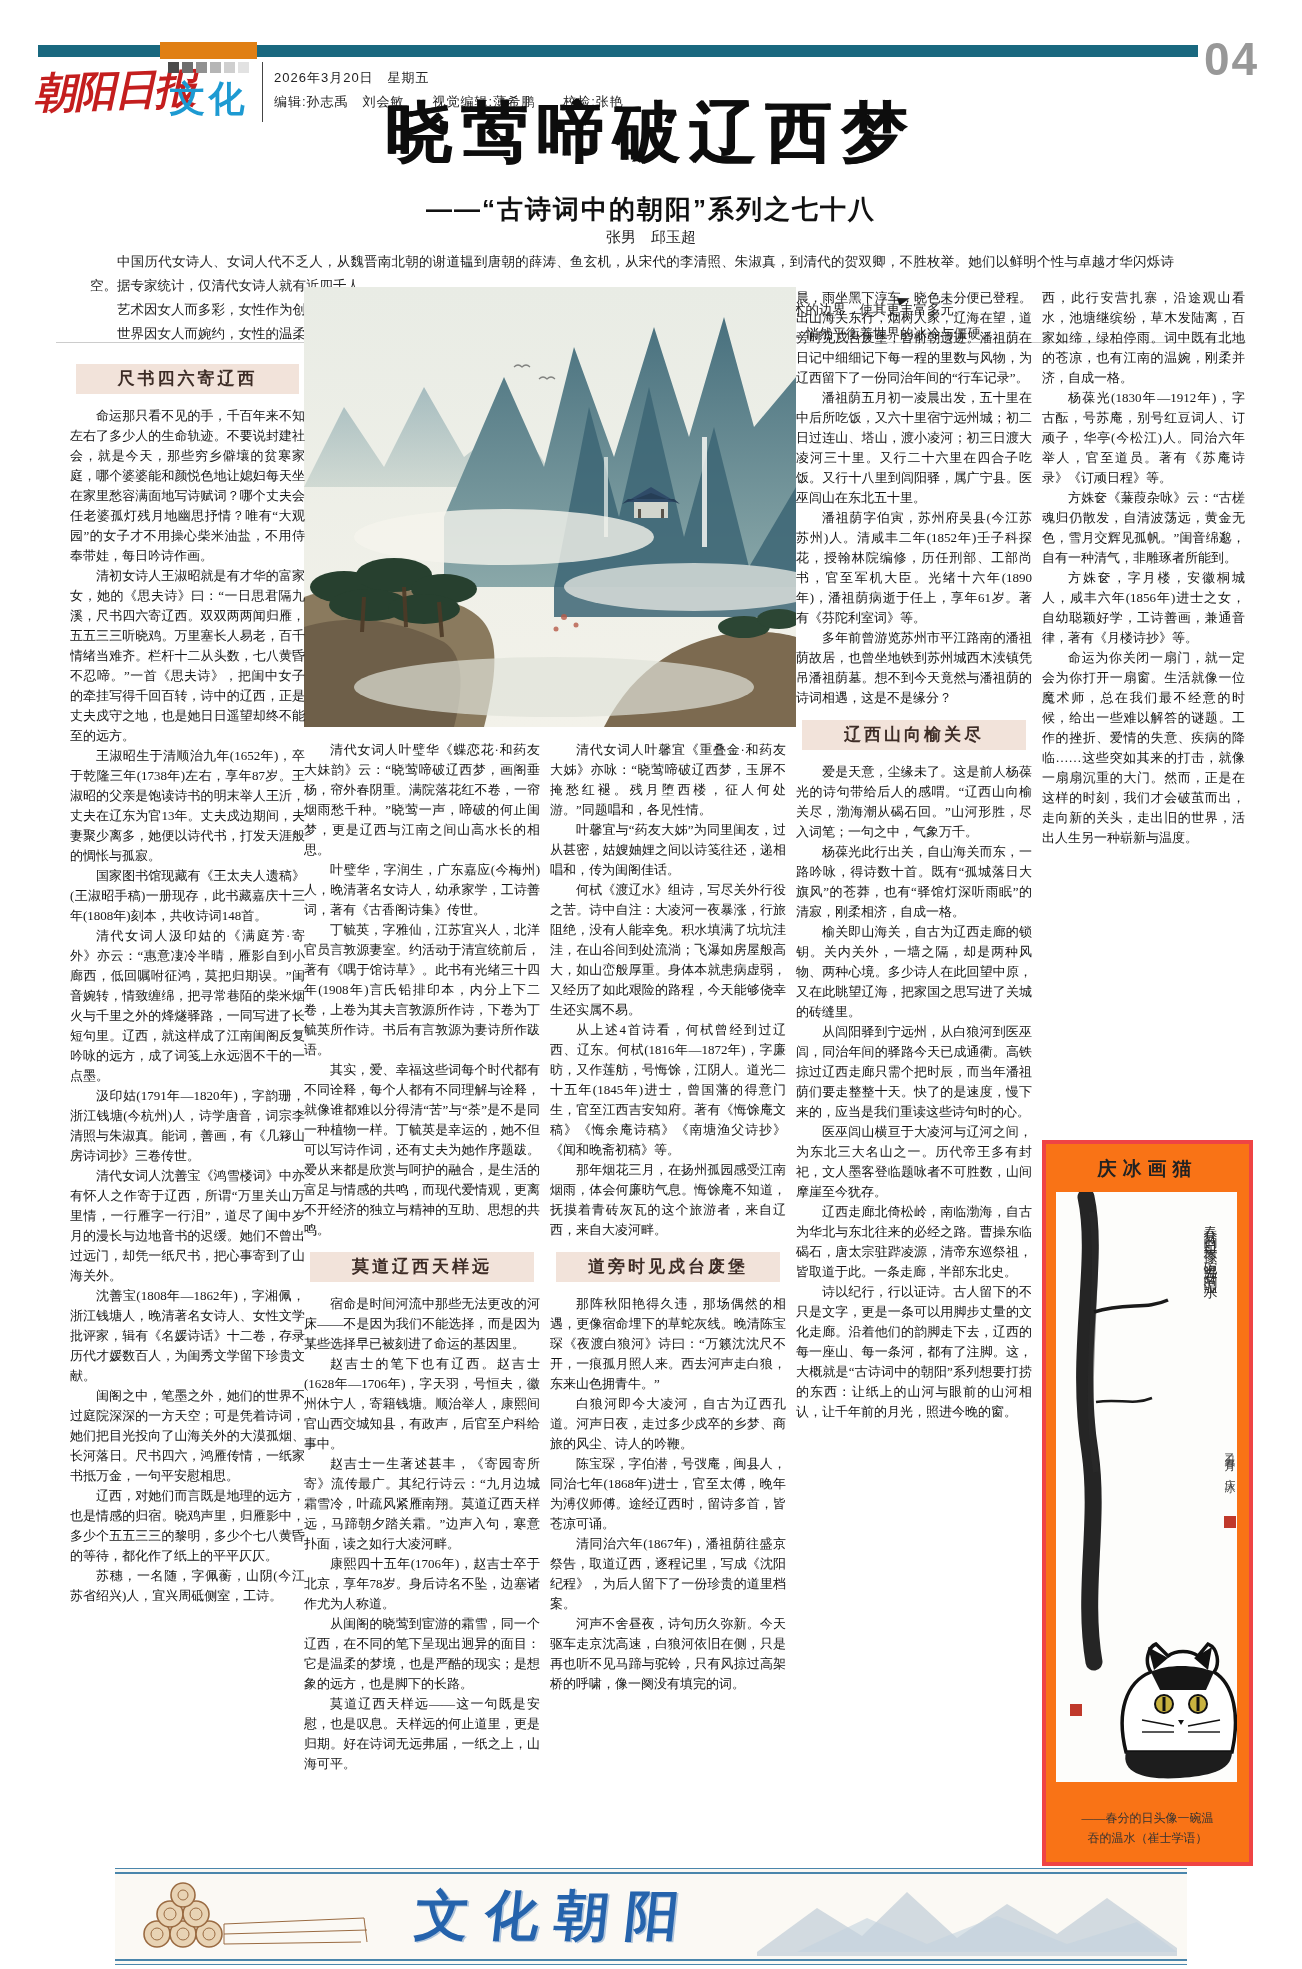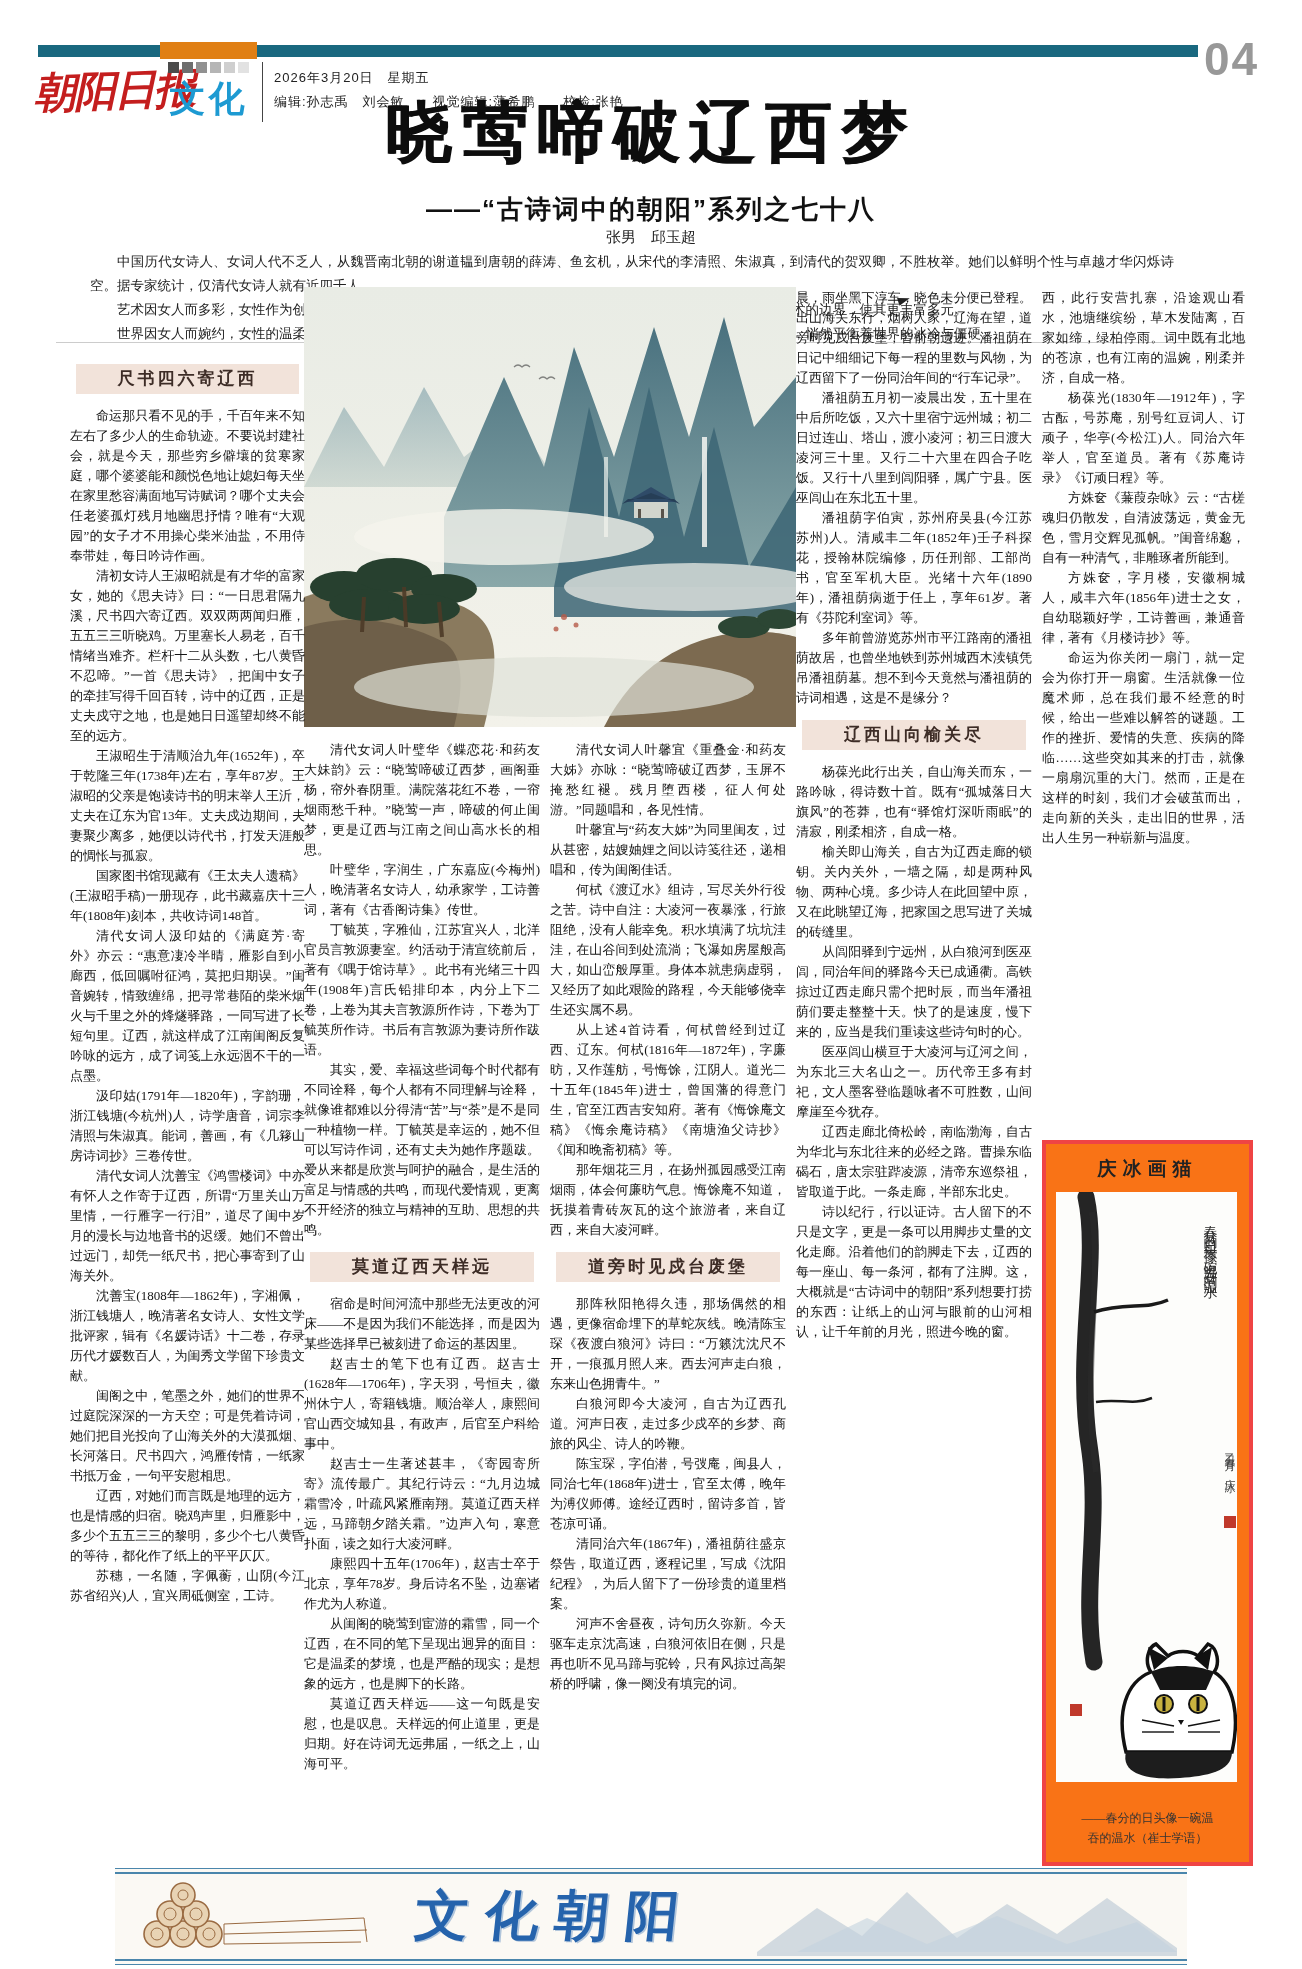--- a/index.html
+++ b/index.html
@@ -223,20 +223,21 @@
       <p class="para">陈宝琛，字伯潜，号弢庵，闽县人，同治七年(1868年)进士，官至太傅，晚年为溥仪师傅。途经辽西时，留诗多首，皆苍凉可诵。</p>
       <p class="para">清同治六年(1867年)，潘祖荫往盛京祭告，取道辽西，逐程记里，写成《沈阳纪程》，为后人留下了一份珍贵的道里档案。</p>
       <p class="para">河声不舍昼夜，诗句历久弥新。今天驱车走京沈高速，白狼河依旧在侧，只是再也听不见马蹄与驼铃，只有风掠过高架桥的呼啸，像一阕没有填完的词。</p>
     </div>
   <div id="col4" class="col">
       <p class="para cont">晨，雨坐黑下淳车，晓色未分便已登程。出山海关东行，烟树人家，辽海在望，道旁时见戍台废堡，皆前朝遗迹。潘祖荫在日记中细细记下每一程的里数与风物，为辽西留下了一份同治年间的“行车记录”。</p>
       <p class="para">潘祖荫五月初一凌晨出发，五十里在中后所吃饭，又六十里宿宁远州城；初二日过连山、塔山，渡小凌河；初三日渡大凌河三十里。又行二十六里在四合子吃饭。又行十八里到闾阳驿，属广宁县。医巫闾山在东北五十里。</p>
       <p class="para">潘祖荫字伯寅，苏州府吴县(今江苏苏州)人。清咸丰二年(1852年)壬子科探花，授翰林院编修，历任刑部、工部尚书，官至军机大臣。光绪十六年(1890年)，潘祖荫病逝于任上，享年61岁。著有《芬陀利室词》等。</p>
       <p class="para">多年前曾游览苏州市平江路南的潘祖荫故居，也曾坐地铁到苏州城西木渎镇凭吊潘祖荫墓。想不到今天竟然与潘祖荫的诗词相遇，这是不是缘分？</p>
       <div class="col-heading">辽西山向榆关尽</div>
+      <p class="para">爱是天意，尘缘未了。这是前人杨葆光的诗句带给后人的感喟。“辽西山向榆关尽，渤海潮从碣石回。”山河形胜，尽入词笔；一句之中，气象万千。</p>
       <p class="para">杨葆光此行出关，自山海关而东，一路吟咏，得诗数十首。既有“孤城落日大旗风”的苍莽，也有“驿馆灯深听雨眠”的清寂，刚柔相济，自成一格。</p>
       <p class="para">榆关即山海关，自古为辽西走廊的锁钥。关内关外，一墙之隔，却是两种风物、两种心境。多少诗人在此回望中原，又在此眺望辽海，把家国之思写进了关城的砖缝里。</p>
       <p class="para">从闾阳驿到宁远州，从白狼河到医巫闾，同治年间的驿路今天已成通衢。高铁掠过辽西走廊只需个把时辰，而当年潘祖荫们要走整整十天。快了的是速度，慢下来的，应当是我们重读这些诗句时的心。</p>
       <p class="para">医巫闾山横亘于大凌河与辽河之间，为东北三大名山之一。历代帝王多有封祀，文人墨客登临题咏者不可胜数，山间摩崖至今犹存。</p>
       <p class="para">辽西走廊北倚松岭，南临渤海，自古为华北与东北往来的必经之路。曹操东临碣石，唐太宗驻跸凌源，清帝东巡祭祖，皆取道于此。一条走廊，半部东北史。</p>
       <p class="para">诗以纪行，行以证诗。古人留下的不只是文字，更是一条可以用脚步丈量的文化走廊。沿着他们的韵脚走下去，辽西的每一座山、每一条河，都有了注脚。这，大概就是“古诗词中的朝阳”系列想要打捞的东西：让纸上的山河与眼前的山河相认，让千年前的月光，照进今晚的窗。</p>
     </div>
   <div id="col5" class="col">
       <p class="para cont">西，此行安营扎寨，沿途观山看水，池塘继缤纷，草木发陆离，百家如缔，绿柏停雨。词中既有北地的苍凉，也有江南的温婉，刚柔并济，自成一格。</p>
       <p class="para">杨葆光(1830年—1912年)，字古酝，号苏庵，别号红豆词人、订顽子，华亭(今松江)人。同治六年举人，官至道员。著有《苏庵诗录》《订顽日程》等。</p>

